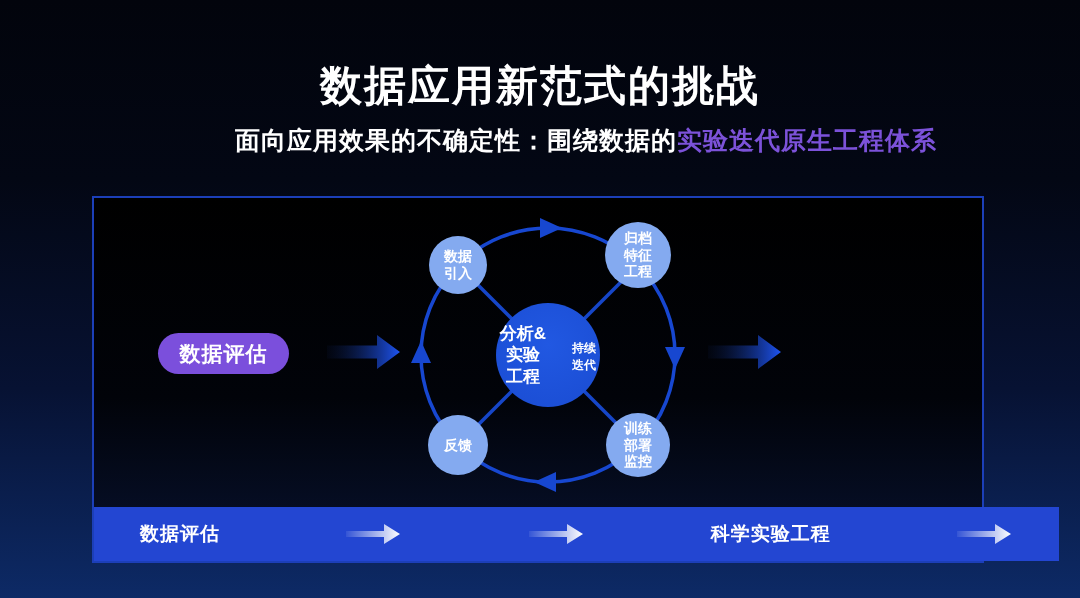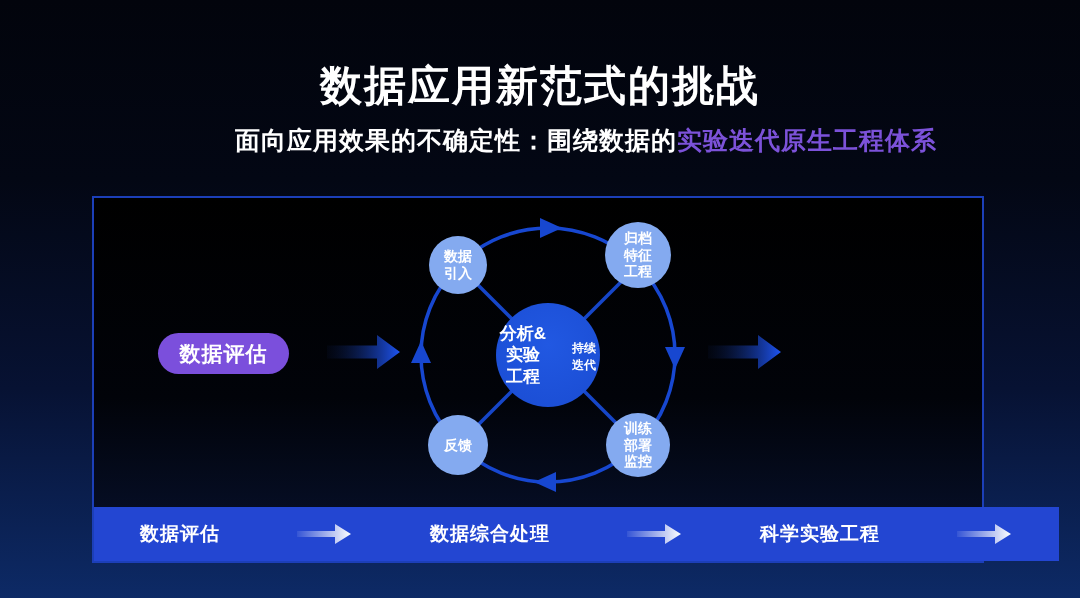--- a/index.html
+++ b/index.html
@@ -131,21 +131,20 @@
       <span class="step">数据评估</span>
       <svg class="step-arrow" width="56" height="24" viewBox="0 0 56 24">
         <defs>
             <linearGradient id="wA1" x1="0" y1="0" x2="1" y2="0">
           <stop offset="0" stop-color="#ffffff" stop-opacity="0.08"></stop>
               <stop offset="1" stop-color="#ffffff"></stop>
         </linearGradient>
           </defs>
         <polygon points="0,9 38,9 38,2 54,12 38,22 38,15 0,15" fill="url(#wA1)"></polygon>
       </svg>
-      <span class="step">数据综合处理</span>
       <svg class="step-arrow" width="56" height="24" viewBox="0 0 56 24">
         <defs>
             <linearGradient id="wA2" x1="0" y1="0" x2="1" y2="0">
           <stop offset="0" stop-color="#ffffff" stop-opacity="0.08"></stop>
               <stop offset="1" stop-color="#ffffff"></stop>
         </linearGradient>
           </defs>
         <polygon points="0,9 38,9 38,2 54,12 38,22 38,15 0,15" fill="url(#wA2)"></polygon>
       </svg>
       <span class="step">科学实验工程</span>

